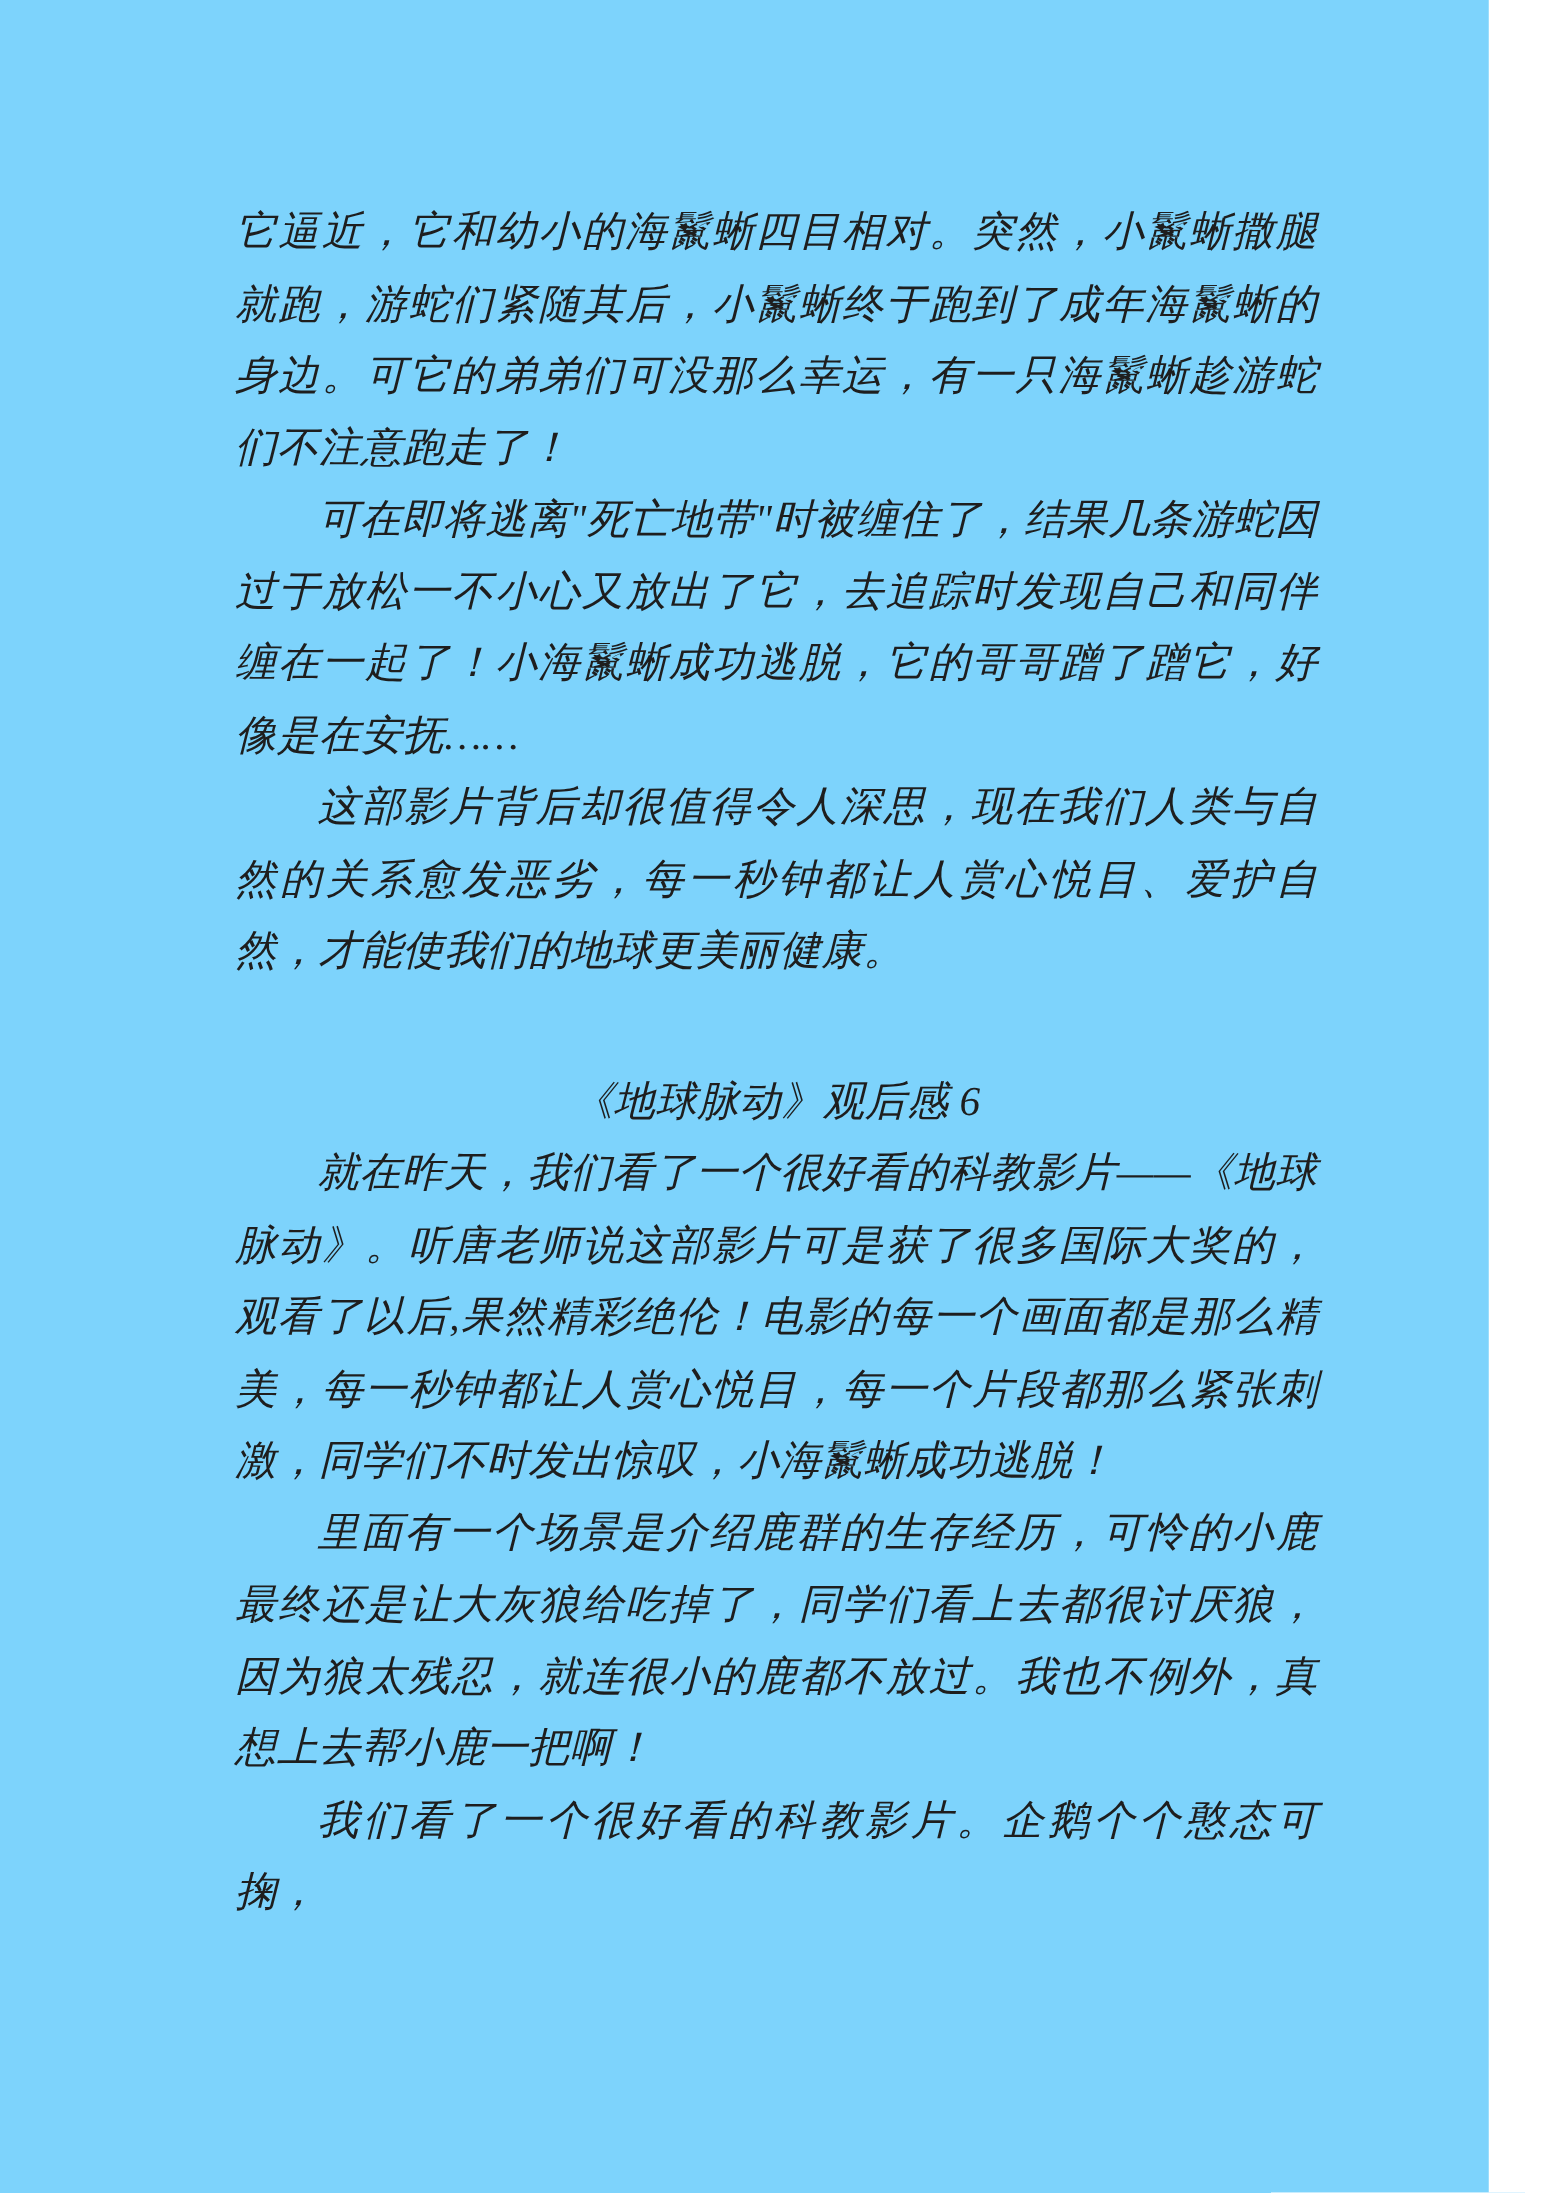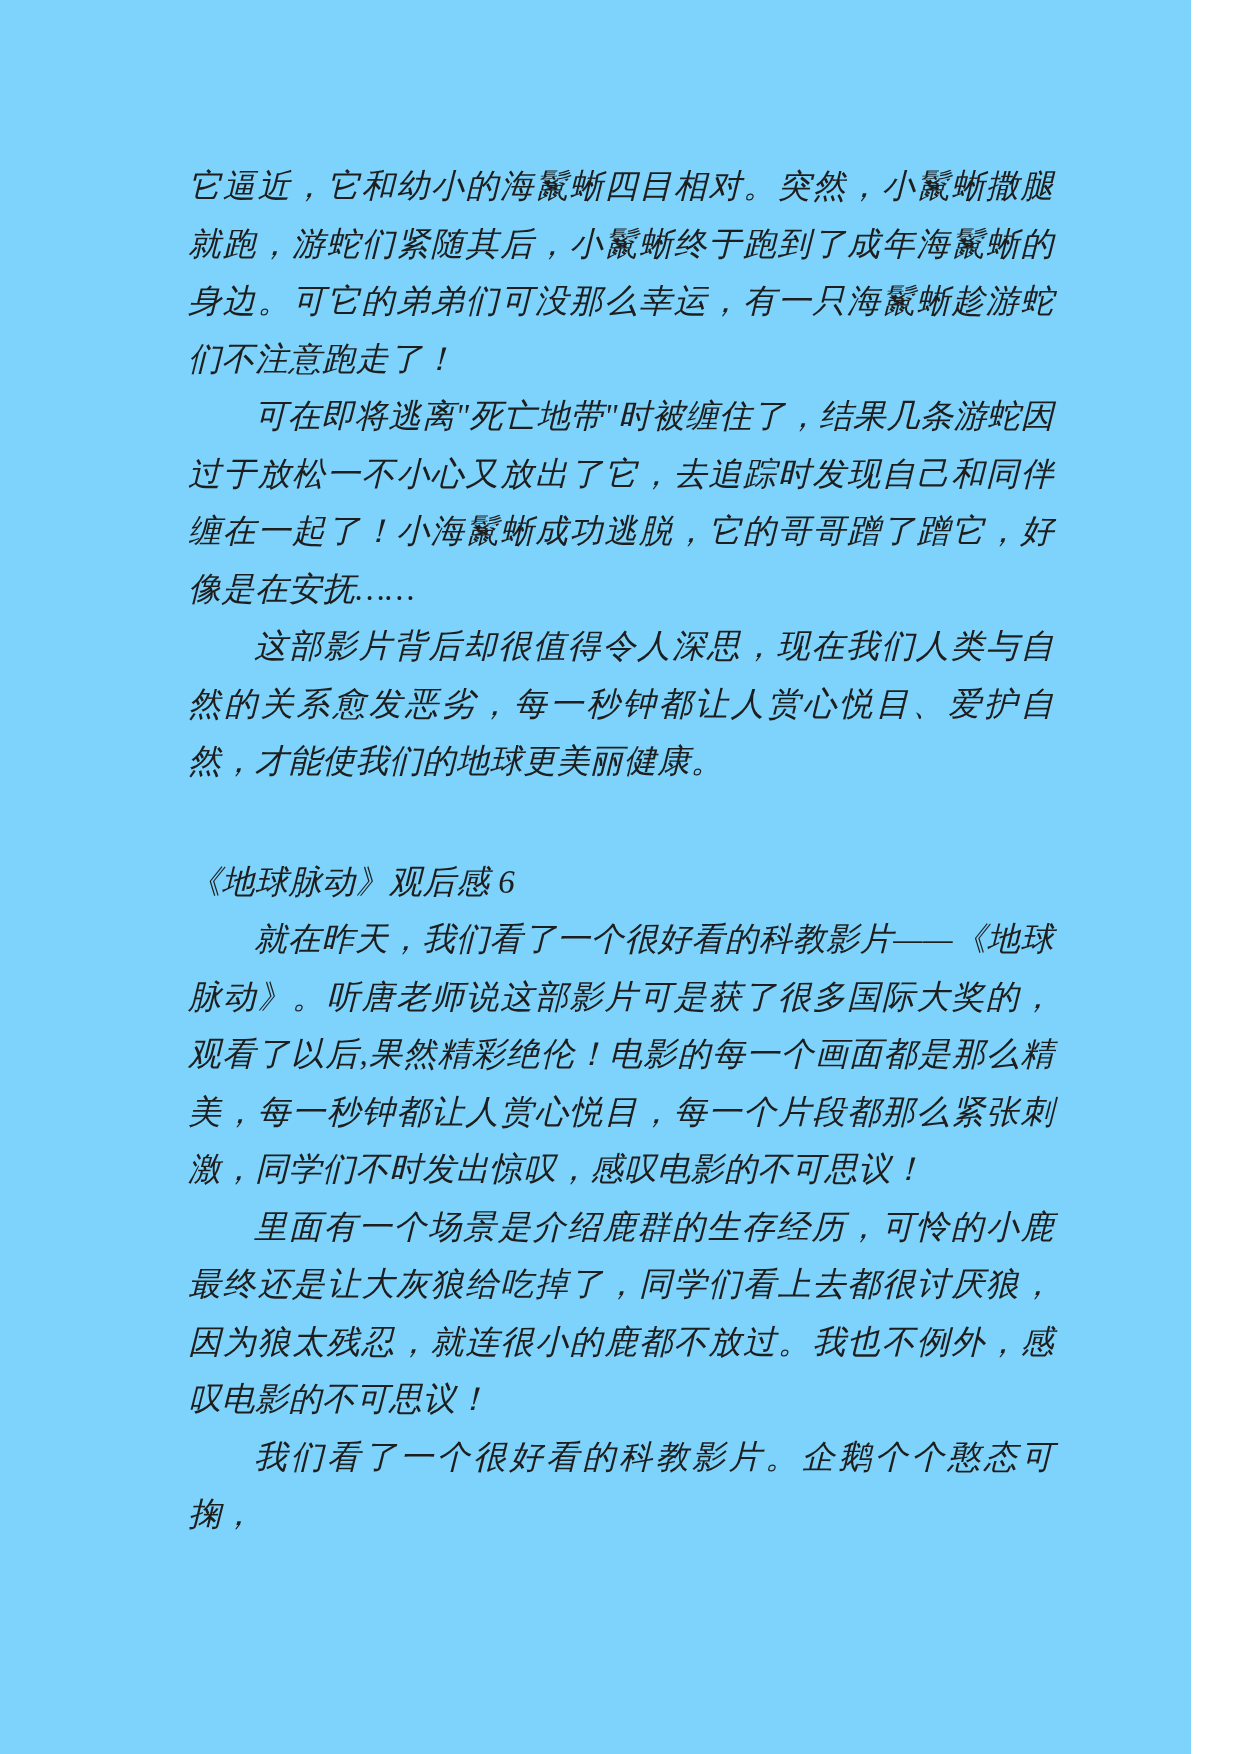--- a/index.html
+++ b/index.html
@@ -34,29 +34,29 @@
   .para.noindent {
     text-indent: 0;
   }
   .heading {
     margin: 63px 0 0 0;
     padding: 0;
     font-size: 33px;
     font-weight: 400;
     line-height: 57.5px;
     text-indent: 0;
-    text-align: left;
+    text-align: center;
   }
 </style>
 </head>
 <body style="background: rgb(255, 255, 255);">
 
 <div class="page">
   <div class="content" style="color: rgb(30, 30, 30);">
     <p class="para noindent">它逼近，它和幼小的海鬣蜥四目相对。突然，小鬣蜥撒腿就跑，游蛇们紧随其后，小鬣蜥终于跑到了成年海鬣蜥的身边。可它的弟弟们可没那么幸运，有一只海鬣蜥趁游蛇们不注意跑走了！</p>
     <p class="para">可在即将逃离"死亡地带"时被缠住了，结果几条游蛇因过于放松一不小心又放出了它，去追踪时发现自己和同伴缠在一起了！小海鬣蜥成功逃脱，它的哥哥蹭了蹭它，好像是在安抚……</p>
     <p class="para">这部影片背后却很值得令人深思，现在我们人类与自然的关系愈发恶劣，每一秒钟都让人赏心悦目、爱护自然，才能使我们的地球更美丽健康。</p>
     <h2 class="heading">《地球脉动》观后感 6</h2>
-    <p class="para">就在昨天，我们看了一个很好看的科教影片——《地球脉动》。听唐老师说这部影片可是获了很多国际大奖的，观看了以后,果然精彩绝伦！电影的每一个画面都是那么精美，每一秒钟都让人赏心悦目，每一个片段都那么紧张刺激，同学们不时发出惊叹，感叹电影的不可思议！</p>
-    <p class="para">里面有一个场景是介绍鹿群的生存经历，可怜的小鹿最终还是让大灰狼给吃掉了，同学们看上去都很讨厌狼，因为狼太残忍，就连很小的鹿都不放过。我也不例外，感叹电影的不可思议！</p>
+    <p class="para">就在昨天，我们看了一个很好看的科教影片——《地球脉动》。听唐老师说这部影片可是获了很多国际大奖的，观看了以后,果然精彩绝伦！电影的每一个画面都是那么精美，每一秒钟都让人赏心悦目，每一个片段都那么紧张刺激，同学们不时发出惊叹，小海鬣蜥成功逃脱！</p>
+    <p class="para">里面有一个场景是介绍鹿群的生存经历，可怜的小鹿最终还是让大灰狼给吃掉了，同学们看上去都很讨厌狼，因为狼太残忍，就连很小的鹿都不放过。我也不例外，真想上去帮小鹿一把啊！</p>
     <p class="para">我们看了一个很好看的科教影片。企鹅个个憨态可掬，</p>
   </div>
 </div>
 
 </body></html>

